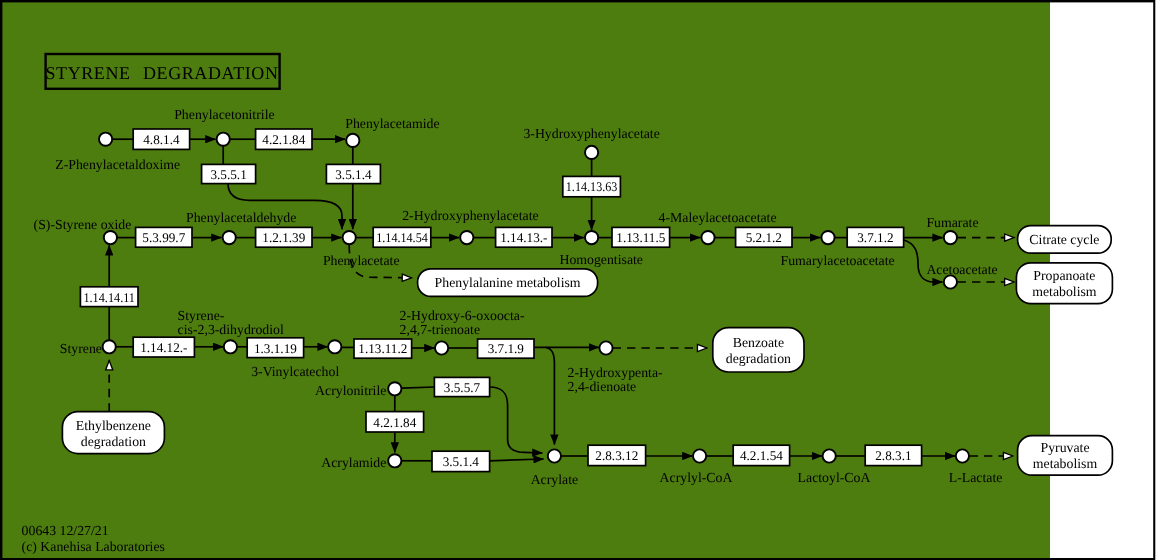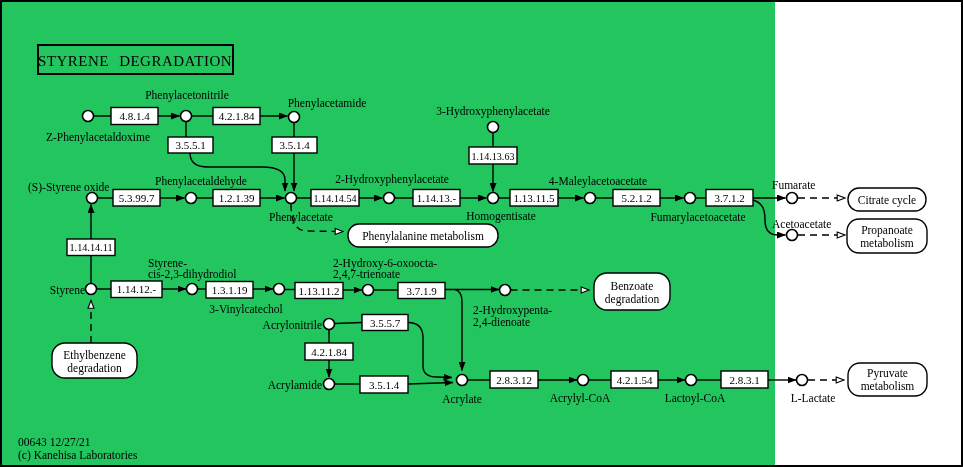--- a/index.html
+++ b/index.html
@@ -1,16 +1,16 @@
 <!DOCTYPE html>
 <html><head>
 <meta charset="utf-8">
 <style>
   html,body{margin:0;padding:0;background:#fff;}
-  .stage{position:relative;width:775px;height:467px;background:#22c55e;font-family:"Liberation Serif", serif;}
+  .stage{position:relative;width:875px;height:467px;background:#4d7c0f;font-family:"Liberation Serif", serif;}
   svg text{fill:#000;}
   .ln{stroke:#000;stroke-width:1.4;fill:none;}
   .dash{stroke-dasharray:7 5;}
   .node{fill:#fff;stroke:#000;stroke-width:1.6;}
   .ebox{fill:#fff;stroke:#000;stroke-width:1.4;}
   .pbox{fill:#fff;stroke:#000;stroke-width:1.4;}
   .enz{font-size:11px;text-anchor:middle;}
   .cmpd{font-size:11.5px;}
   .pw{font-size:11.5px;text-anchor:middle;}
   .mid{text-anchor:middle;}

